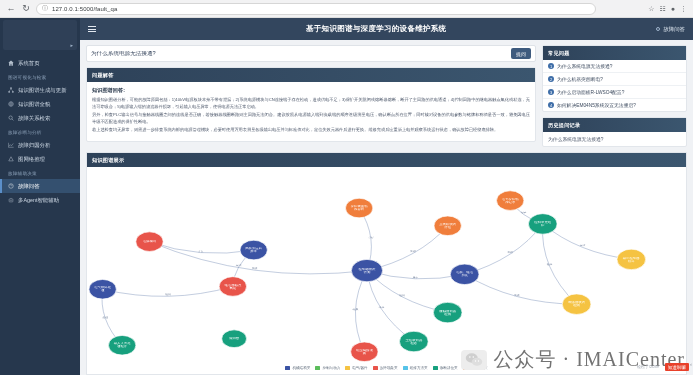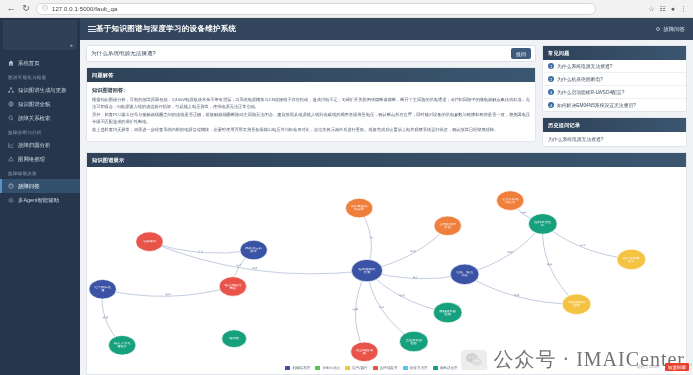--- a/index.html
+++ b/index.html
@@ -51,21 +51,21 @@
 
   
   .main { flex: 1; display: flex; flex-direction: column; background: #f0f2f5; min-width: 0; }
   .topbar {
     height: 22px; background: #33465e; display: flex; align-items: center;
     padding: 0 8px; flex-shrink: 0;
   }
   .hamburger { display: flex; flex-direction: column; gap: 1.5px; cursor: pointer; }
   .hamburger i { display:block; width: 8px; height: 1px; background: #e3e9f0; }
   .app-title {
-    flex: 1; color: #ffffff; font-size: 7.5px; font-weight: bold;
+    flex: 1; text-align: center; color: #ffffff; font-size: 7.5px; font-weight: bold;
     letter-spacing: .3px;
   }
   .topbar-right { display: flex; align-items: center; gap: 3px; }
   .topbar-right .dot {
     width: 4px; height: 4px; border: .7px solid #9fb4cc; border-radius: 50%;
   }
   .topbar-right .lbl { color: #dfe7f0; font-size: 5.4px; }
 
   .content { flex: 1; padding: 5px 6px 0 6px; overflow: hidden; }
   .row-top { display: flex; gap: 6px; align-items: flex-start; }

